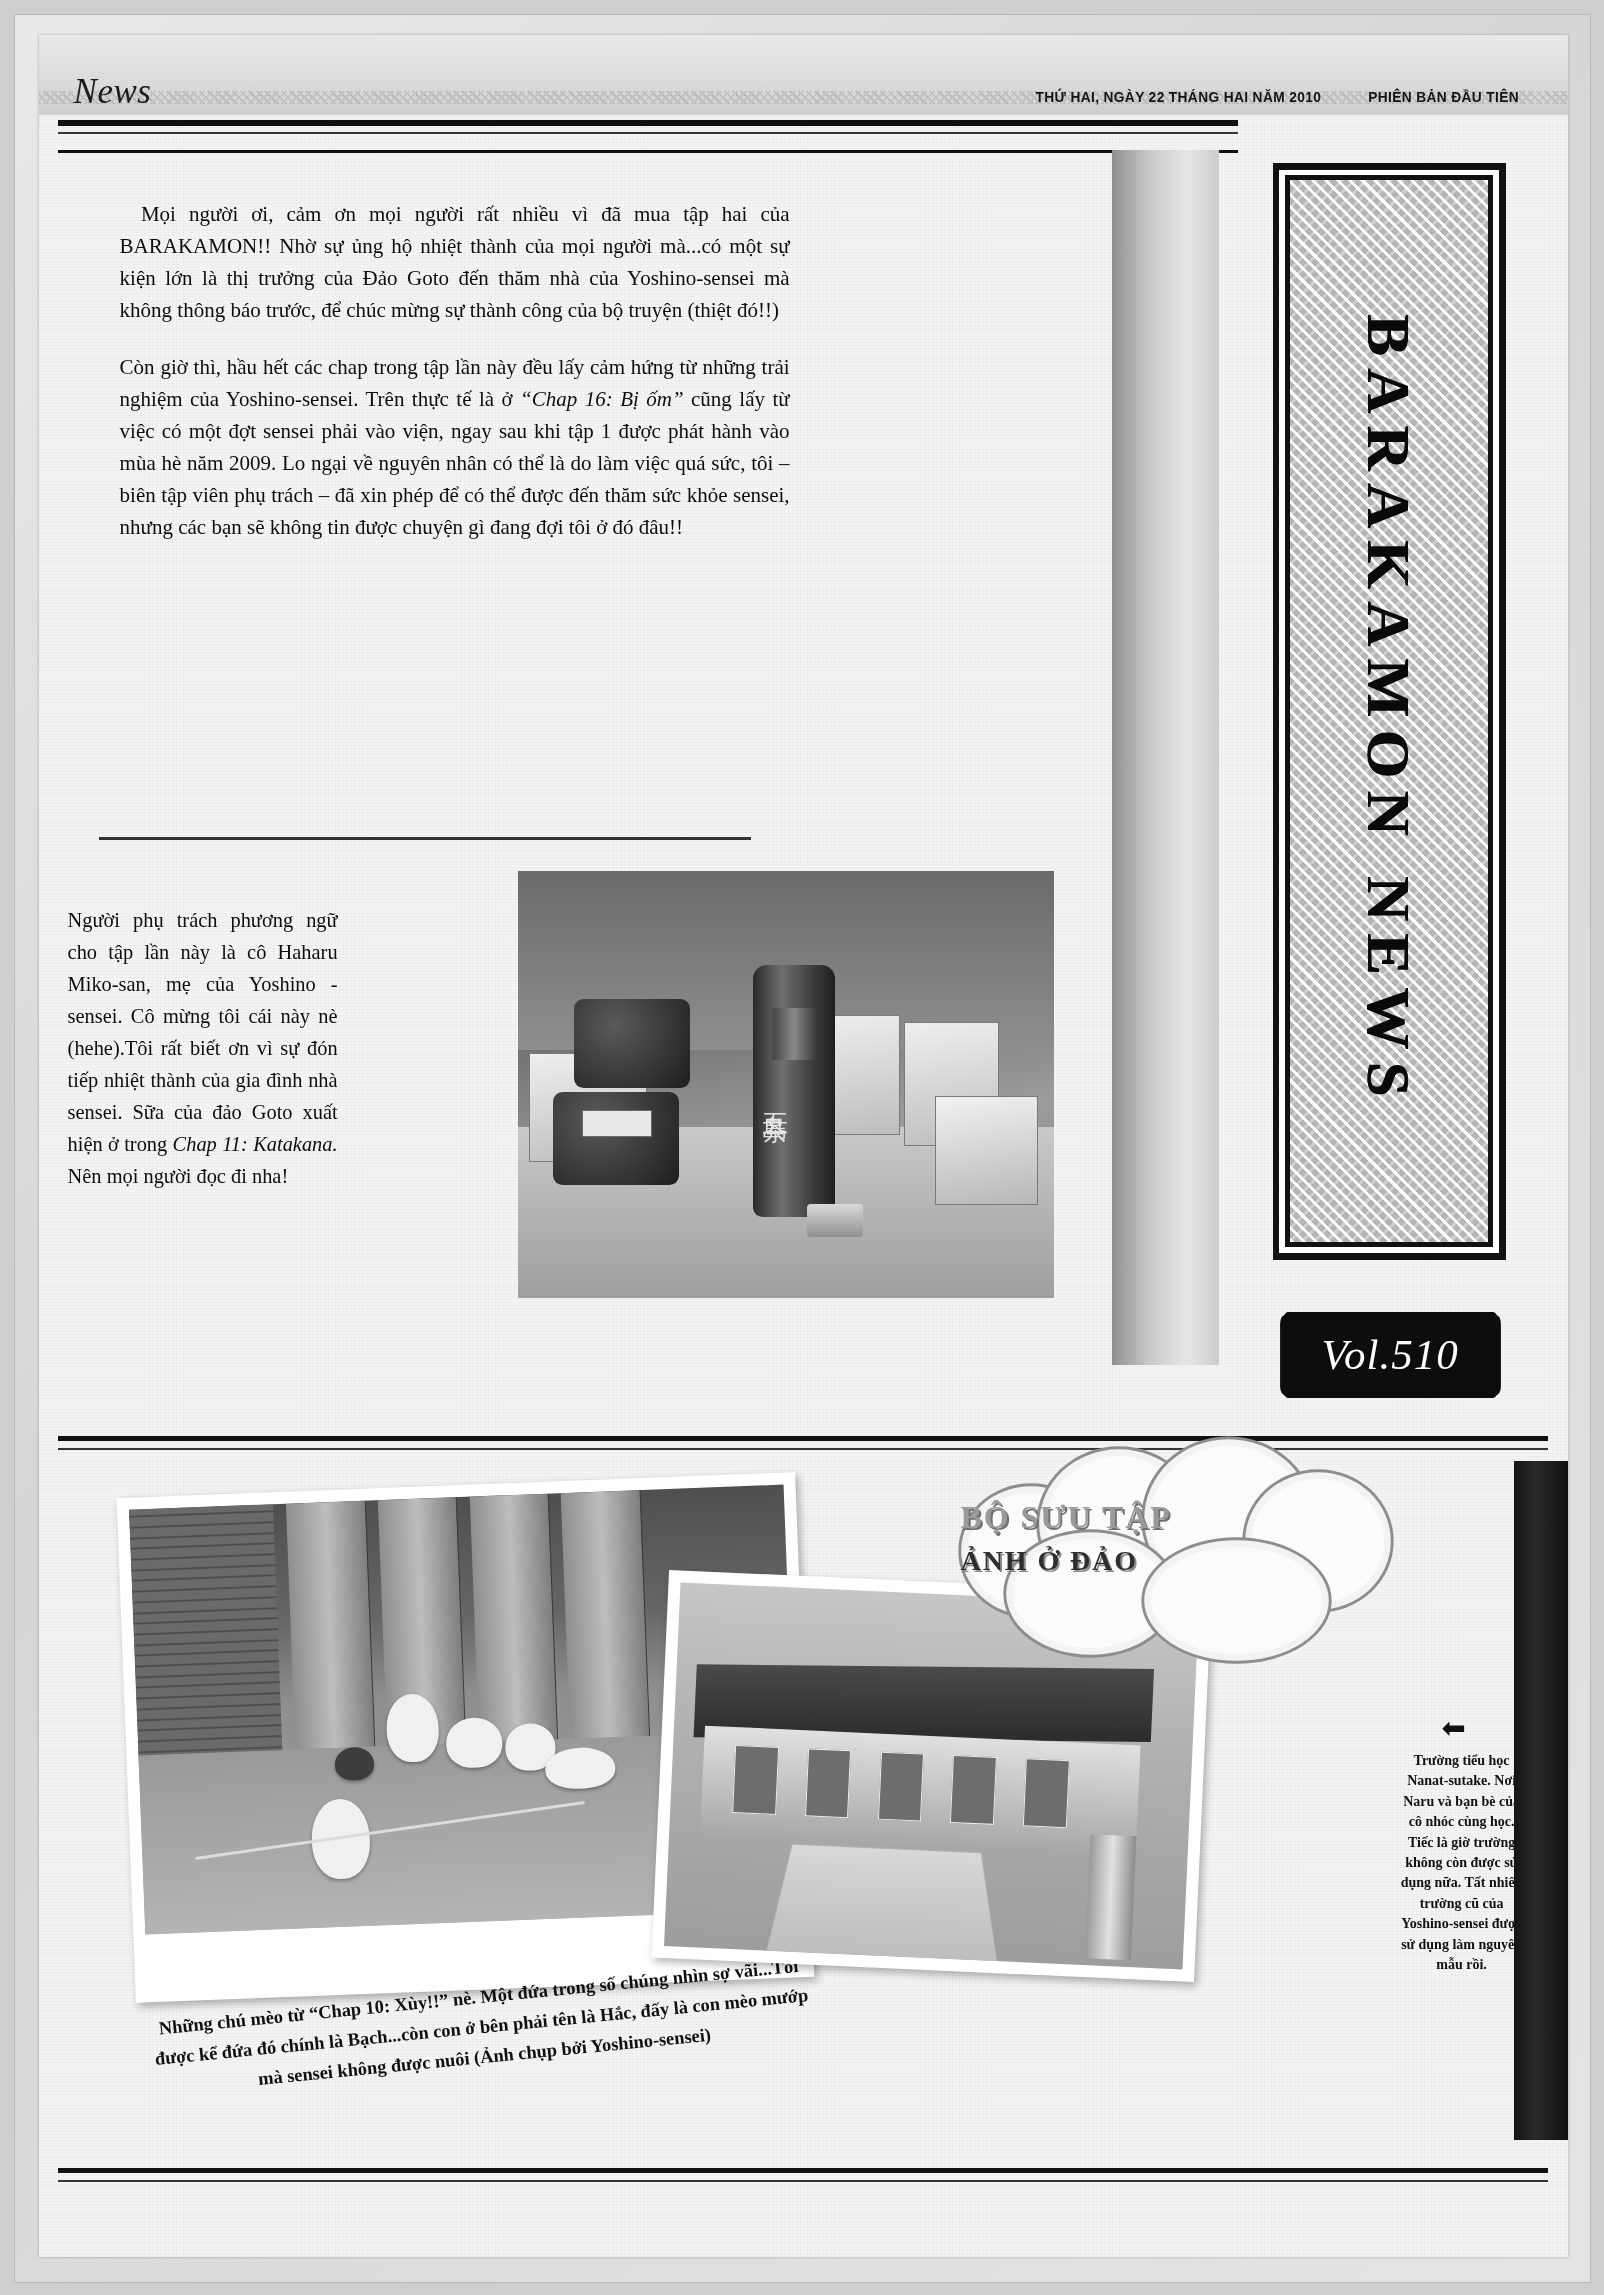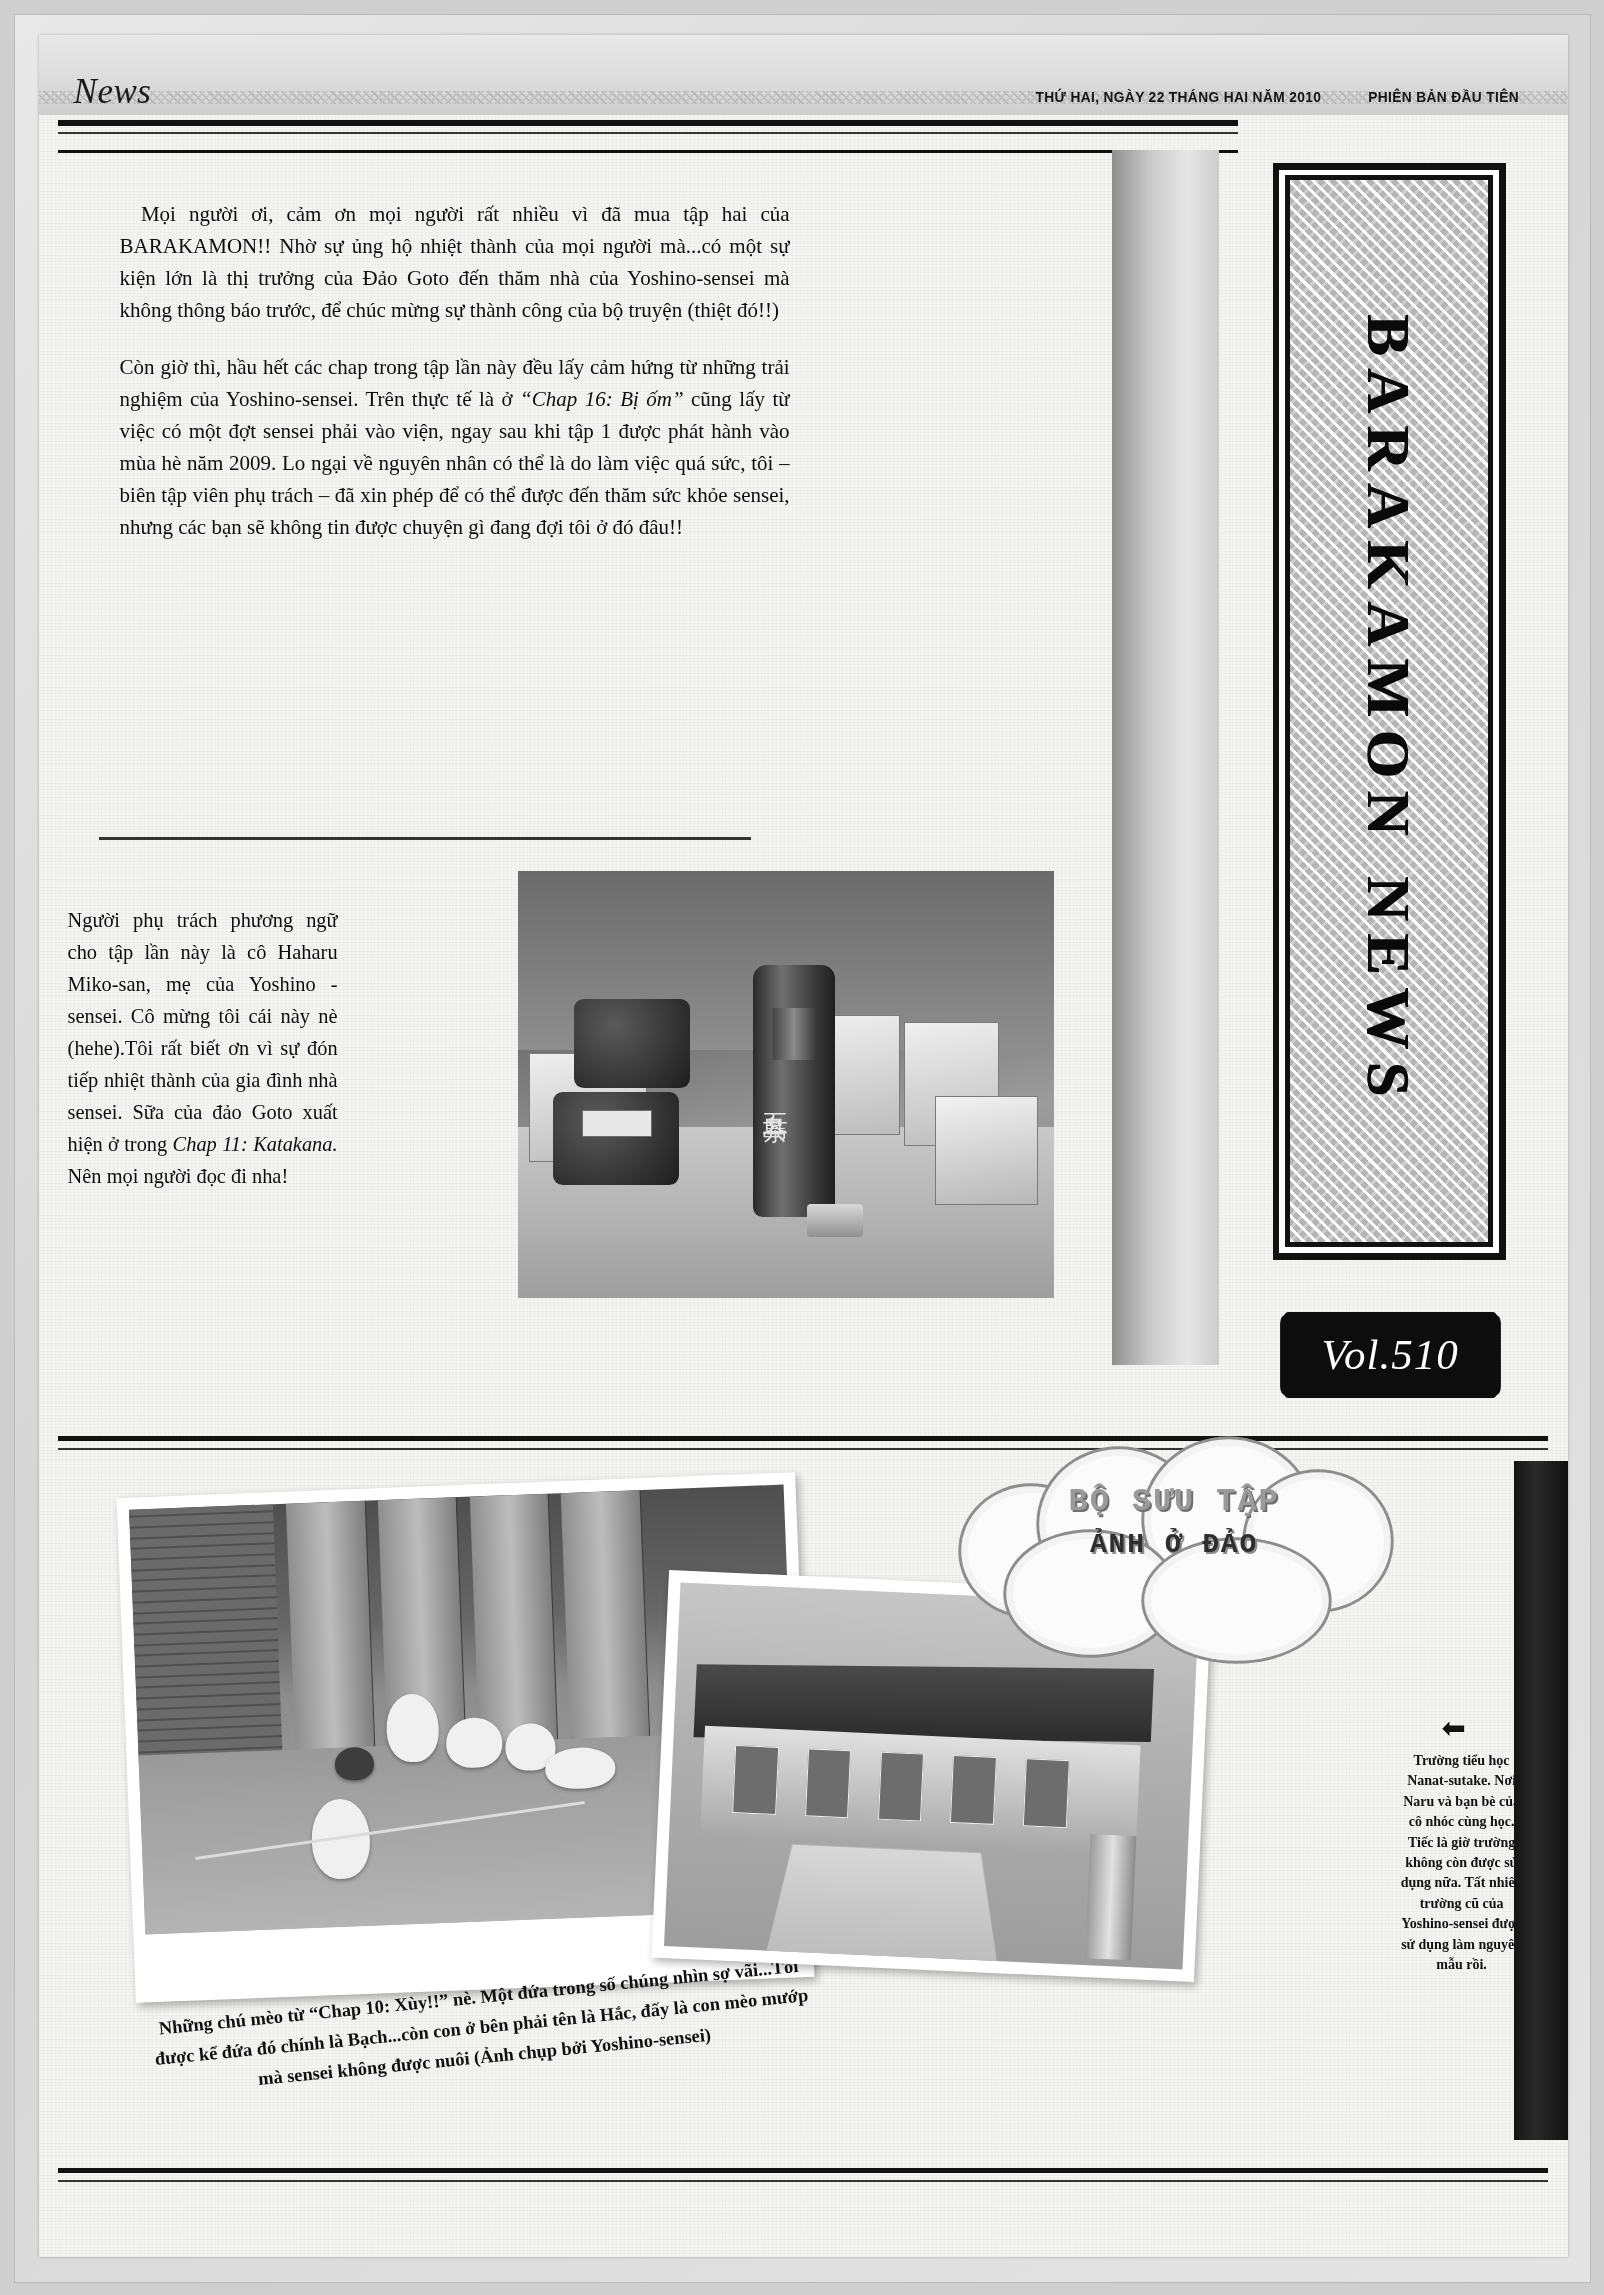--- a/index.html
+++ b/index.html
@@ -229,23 +229,23 @@
 
   
   .cloud{
     position:absolute; left:922px; top:-11.6px; width:427px; height:206px;
   }
   .cloud .lobe{
     position:absolute; background:#fbfbfb; border-radius:50%;
     box-shadow:0 0 0 6.8px #f3f3f3, 0 0 0 9.7px #8d8d8d;
   }
   .cloud-text{
-    position:absolute; left:0; top:34px; width:100%;
-    text-align:center; z-index:5;
-    font-family:Liberation Mono, monospace;
+    position:absolute; left:0; top:50px; width:100%;
+    text-align:left; z-index:5;
+    font-family:Liberation Serif, serif;
     font-weight:bold; letter-spacing:1.9px; line-height:43px;
   }
   .ct1{ font-size:32px; color:#9a9a9a; text-shadow:1.9px 1.9px 0 #6f6f6f; display:block; }
   .ct2{ font-size:28px; color:#2e2e2e; text-shadow:1.9px 1.9px 0 #8c8c8c; display:block; }
   .ct3{ font-size:32px; color:#2f3d55; text-shadow:1.9px 1.9px 0 #9aa4b5; display:block; font-style:italic; }
 
   
   .cap-school{
     position:absolute; left:1357px; top:1716px; width:132px;
     font-family:"Liberation Serif", serif;

